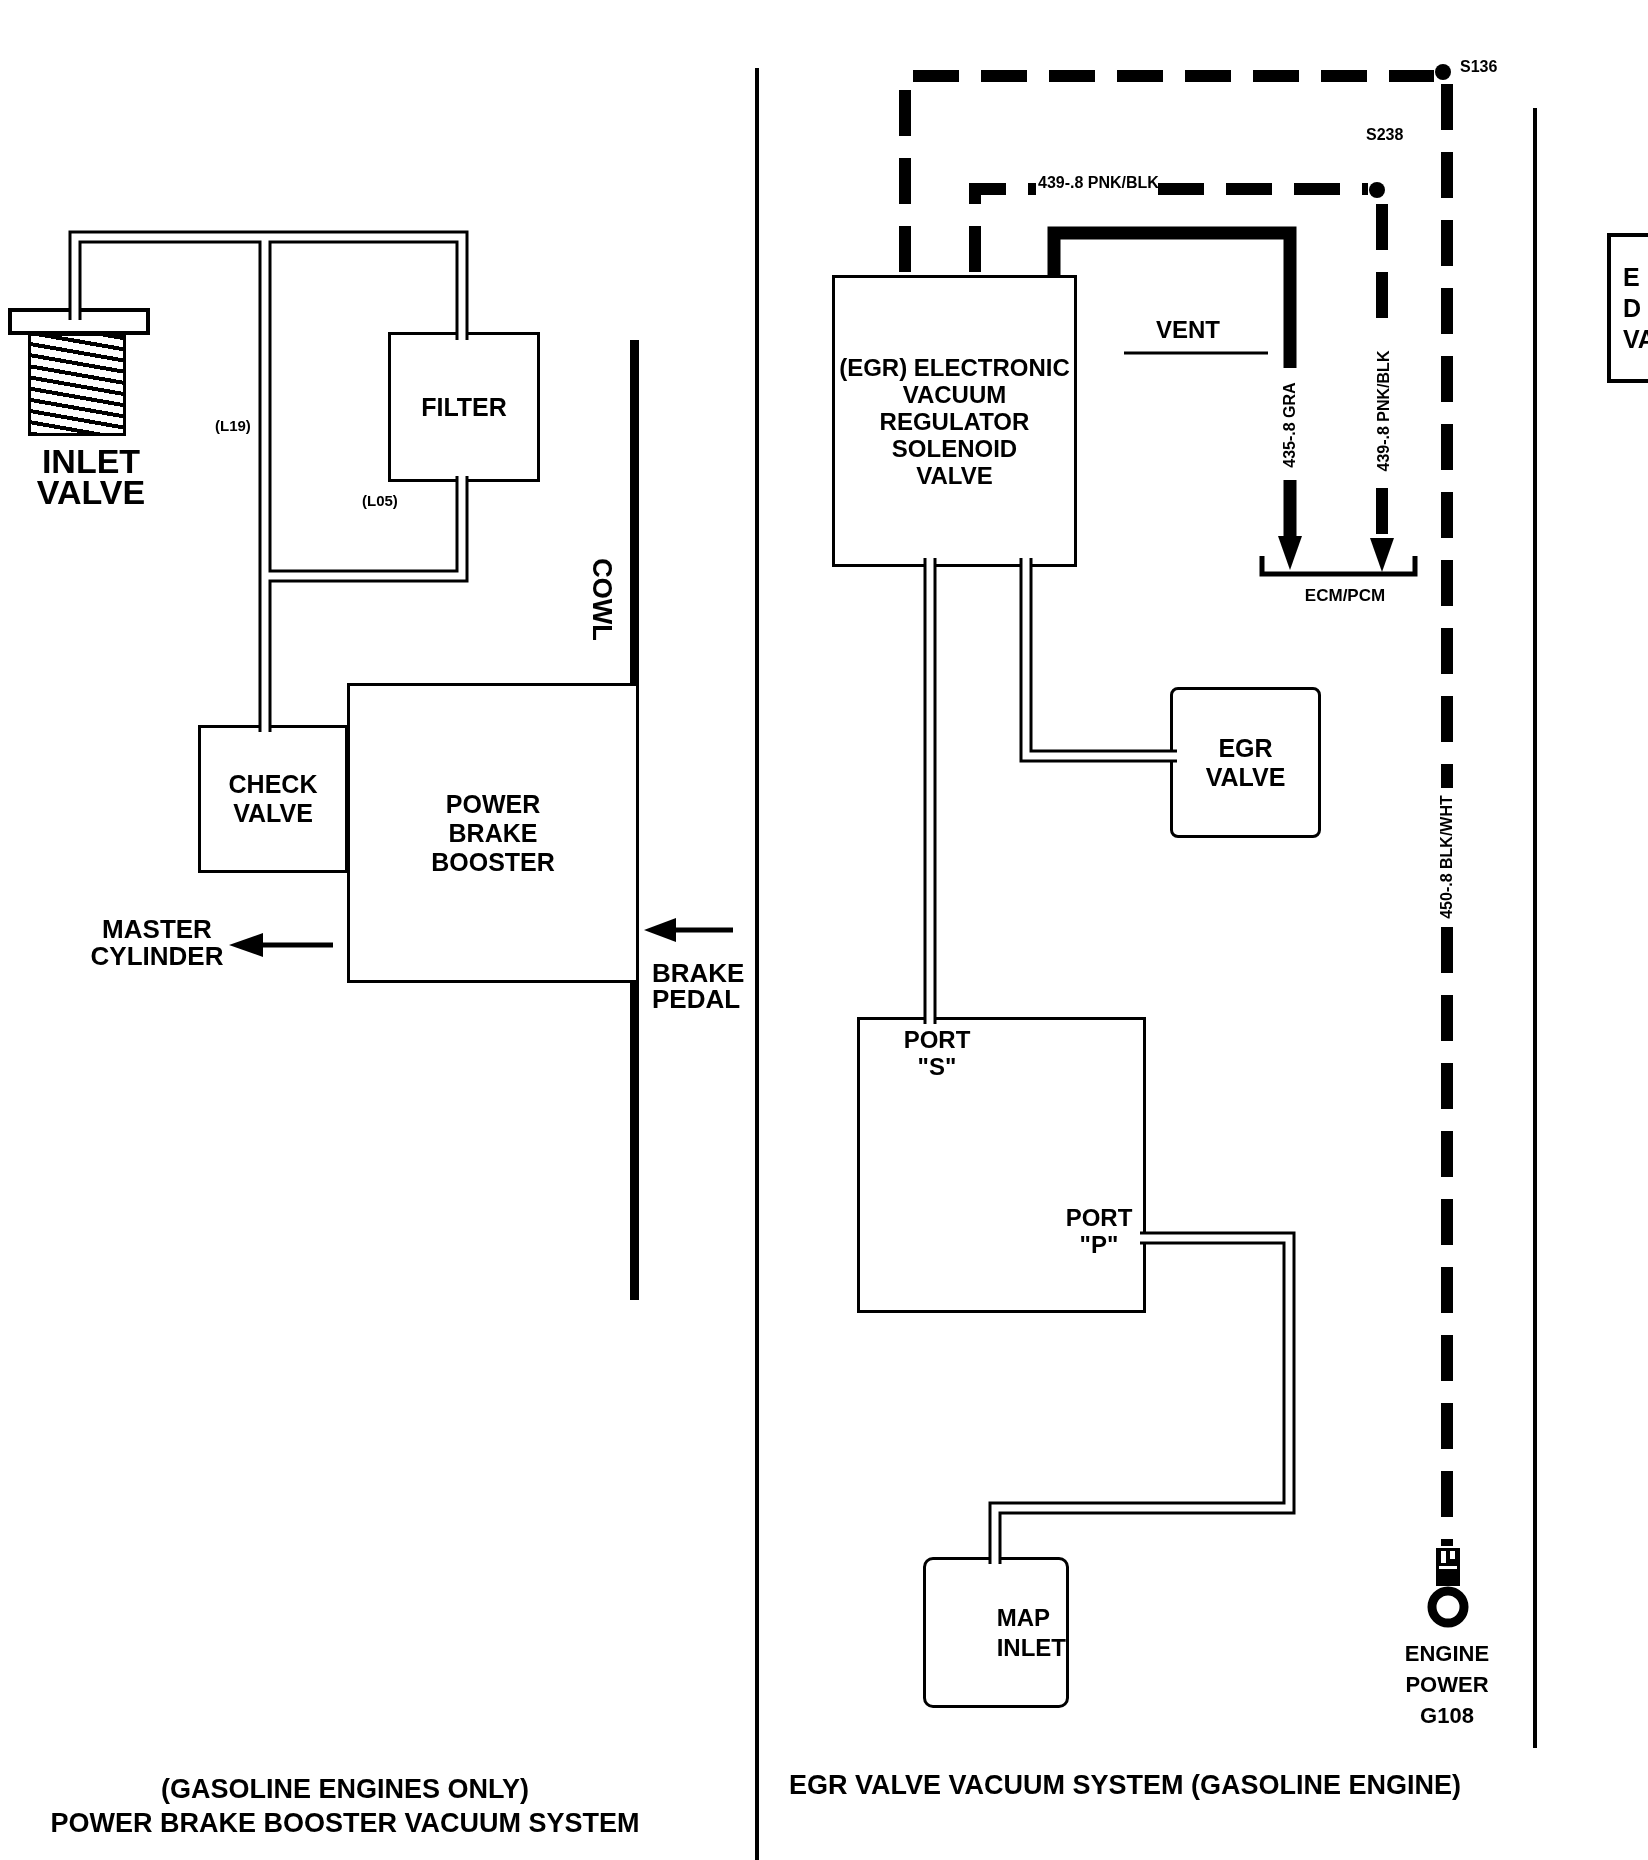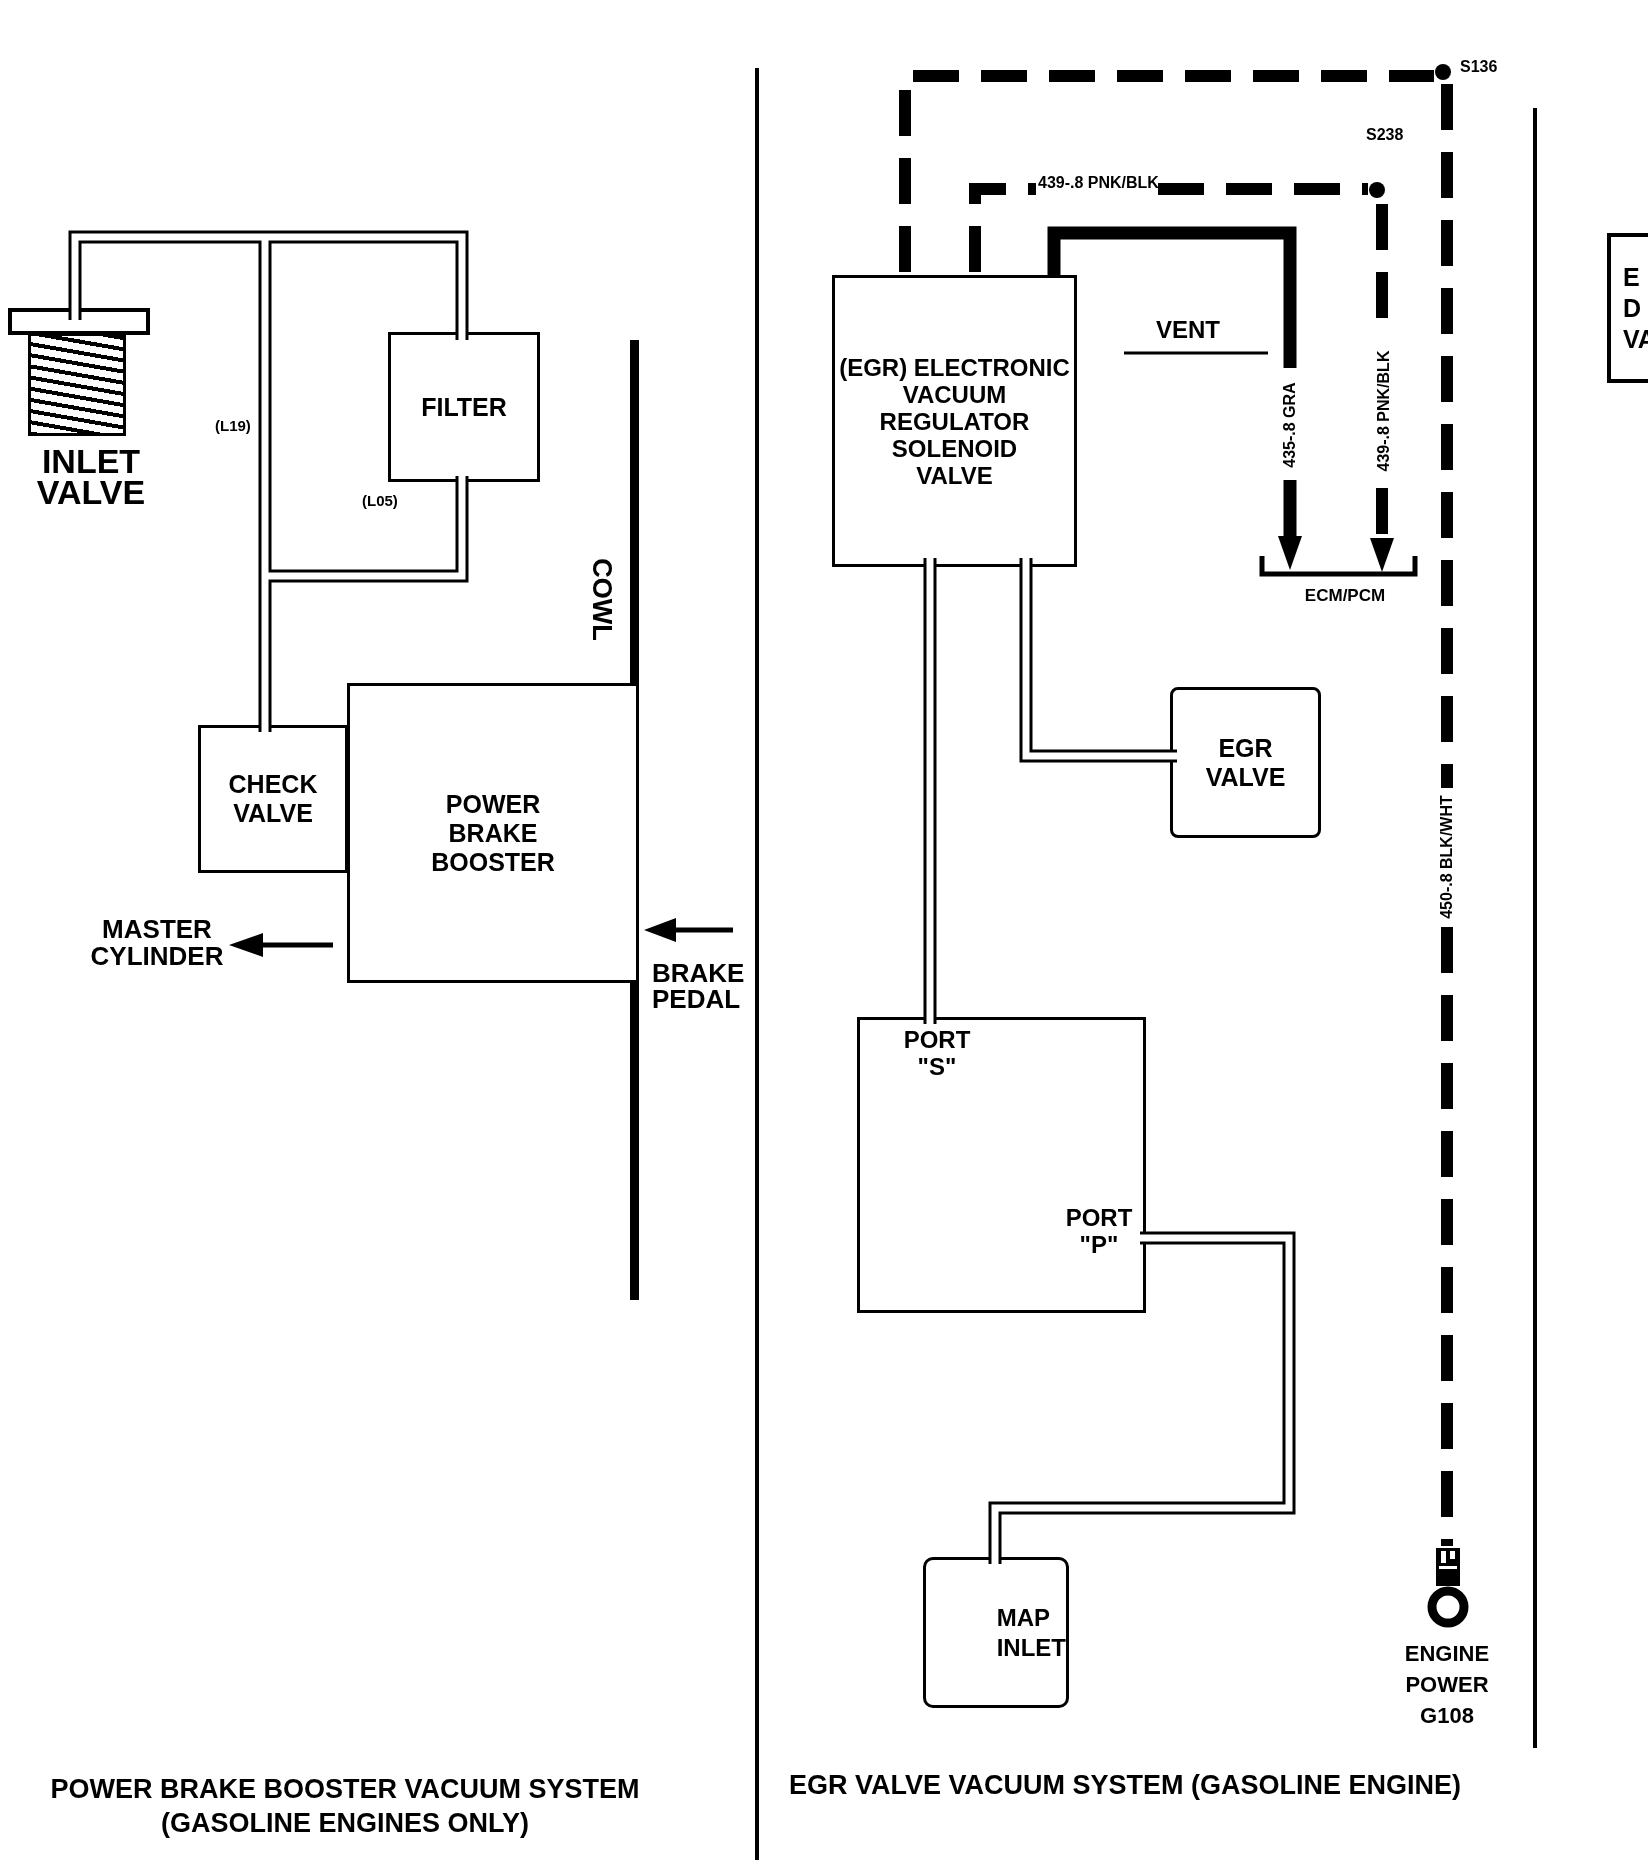--- a/index.html
+++ b/index.html
@@ -203,17 +203,17 @@
 
 <div class="txt c" style="left:1295px;top:586px;width:100px;font-size:17px;">ECM/PCM</div>
 
 <div class="txt c" style="left:1377px;top:1638px;width:140px;font-size:22px;line-height:31px;white-space:normal;">
   <div>ENGINE</div>
   <div>POWER</div>
   <div>G108</div>
 </div>
 
 <div class="txt c" style="left:40px;top:1772px;width:610px;font-size:27px;line-height:34px;white-space:normal;">
+  <div>(GASOLINE ENGINES ONLY)</div>
   <div>POWER BRAKE BOOSTER VACUUM SYSTEM</div>
-  <div>(GASOLINE ENGINES ONLY)</div>
 </div>
 
 <div class="txt c" style="left:780px;top:1770px;width:690px;font-size:27px;">EGR VALVE VACUUM SYSTEM (GASOLINE ENGINE)</div>
 
 </body></html>

